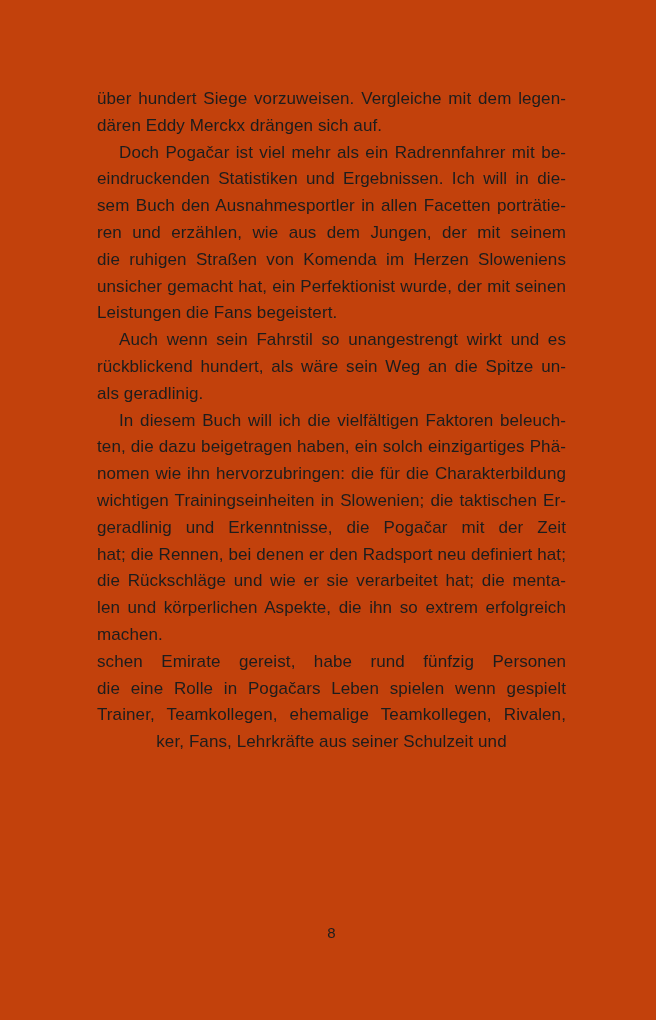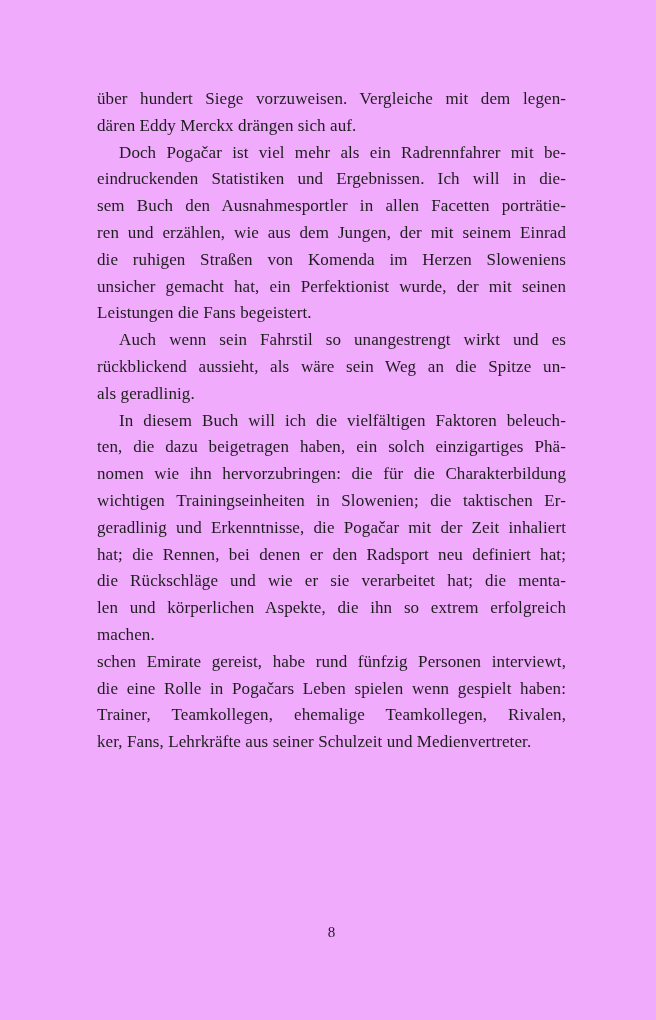--- a/index.html
+++ b/index.html
@@ -4,23 +4,23 @@
 <style>
   html, body {
     margin: 0;
     padding: 0;
     background: #ffffff;
   }
   .page {
     position: relative;
     width: 656px;
     height: 1020px;
-    background: #f0abfc;
+    background: #c2410c;
     overflow: hidden;
-    font-family: Liberation Serif, serif;
+    font-family: Liberation Sans, sans-serif;
     color: #1d1d1d;
   }
   .text-block {
     position: absolute;
     left: 97px;
     top: 86px;
     width: 469px;
   }
   .paragraph {
     margin: 0;
@@ -65,21 +65,21 @@
         <div class="line indent">Doch Pogačar ist viel mehr als ein Radrennfahrer mit be-</div>
         <div class="line">eindruckenden Statistiken und Ergebnissen. Ich will in die-</div>
         <div class="line">sem Buch den Ausnahmesportler in allen Facetten porträtie-</div>
         <div class="line">ren und erzählen, wie aus dem Jungen, der mit seinem Einrad</div>
         <div class="line">die ruhigen Straßen von Komenda im Herzen Sloweniens</div>
         <div class="line">unsicher gemacht hat, ein Perfektionist wurde, der mit seinen</div>
         <div class="line last">Leistungen die Fans begeistert.</div>
       </div>
       <div class="paragraph">
         <div class="line indent">Auch wenn sein Fahrstil so unangestrengt wirkt und es</div>
-        <div class="line">rückblickend aussieht, als wäre sein Weg an die Spitze un-</div>
+        <div class="line">rückblickend hundert, als wäre sein Weg an die Spitze un-</div>
         <div class="line last">als geradlinig.</div>
       </div>
       <div class="paragraph">
         <div class="line indent">In diesem Buch will ich die vielfältigen Faktoren beleuch-</div>
         <div class="line">ten, die dazu beigetragen haben, ein solch einzigartiges Phä-</div>
         <div class="line">nomen wie ihn hervorzubringen: die für die Charakterbildung</div>
         <div class="line">wichtigen Trainingseinheiten in Slowenien; die taktischen Er-</div>
         <div class="line">geradlinig und Erkenntnisse, die Pogačar mit der Zeit inhaliert</div>
         <div class="line">hat; die Rennen, bei denen er den Radsport neu definiert hat;</div>
         <div class="line">die Rückschläge und wie er sie verarbeitet hat; die menta-</div>

